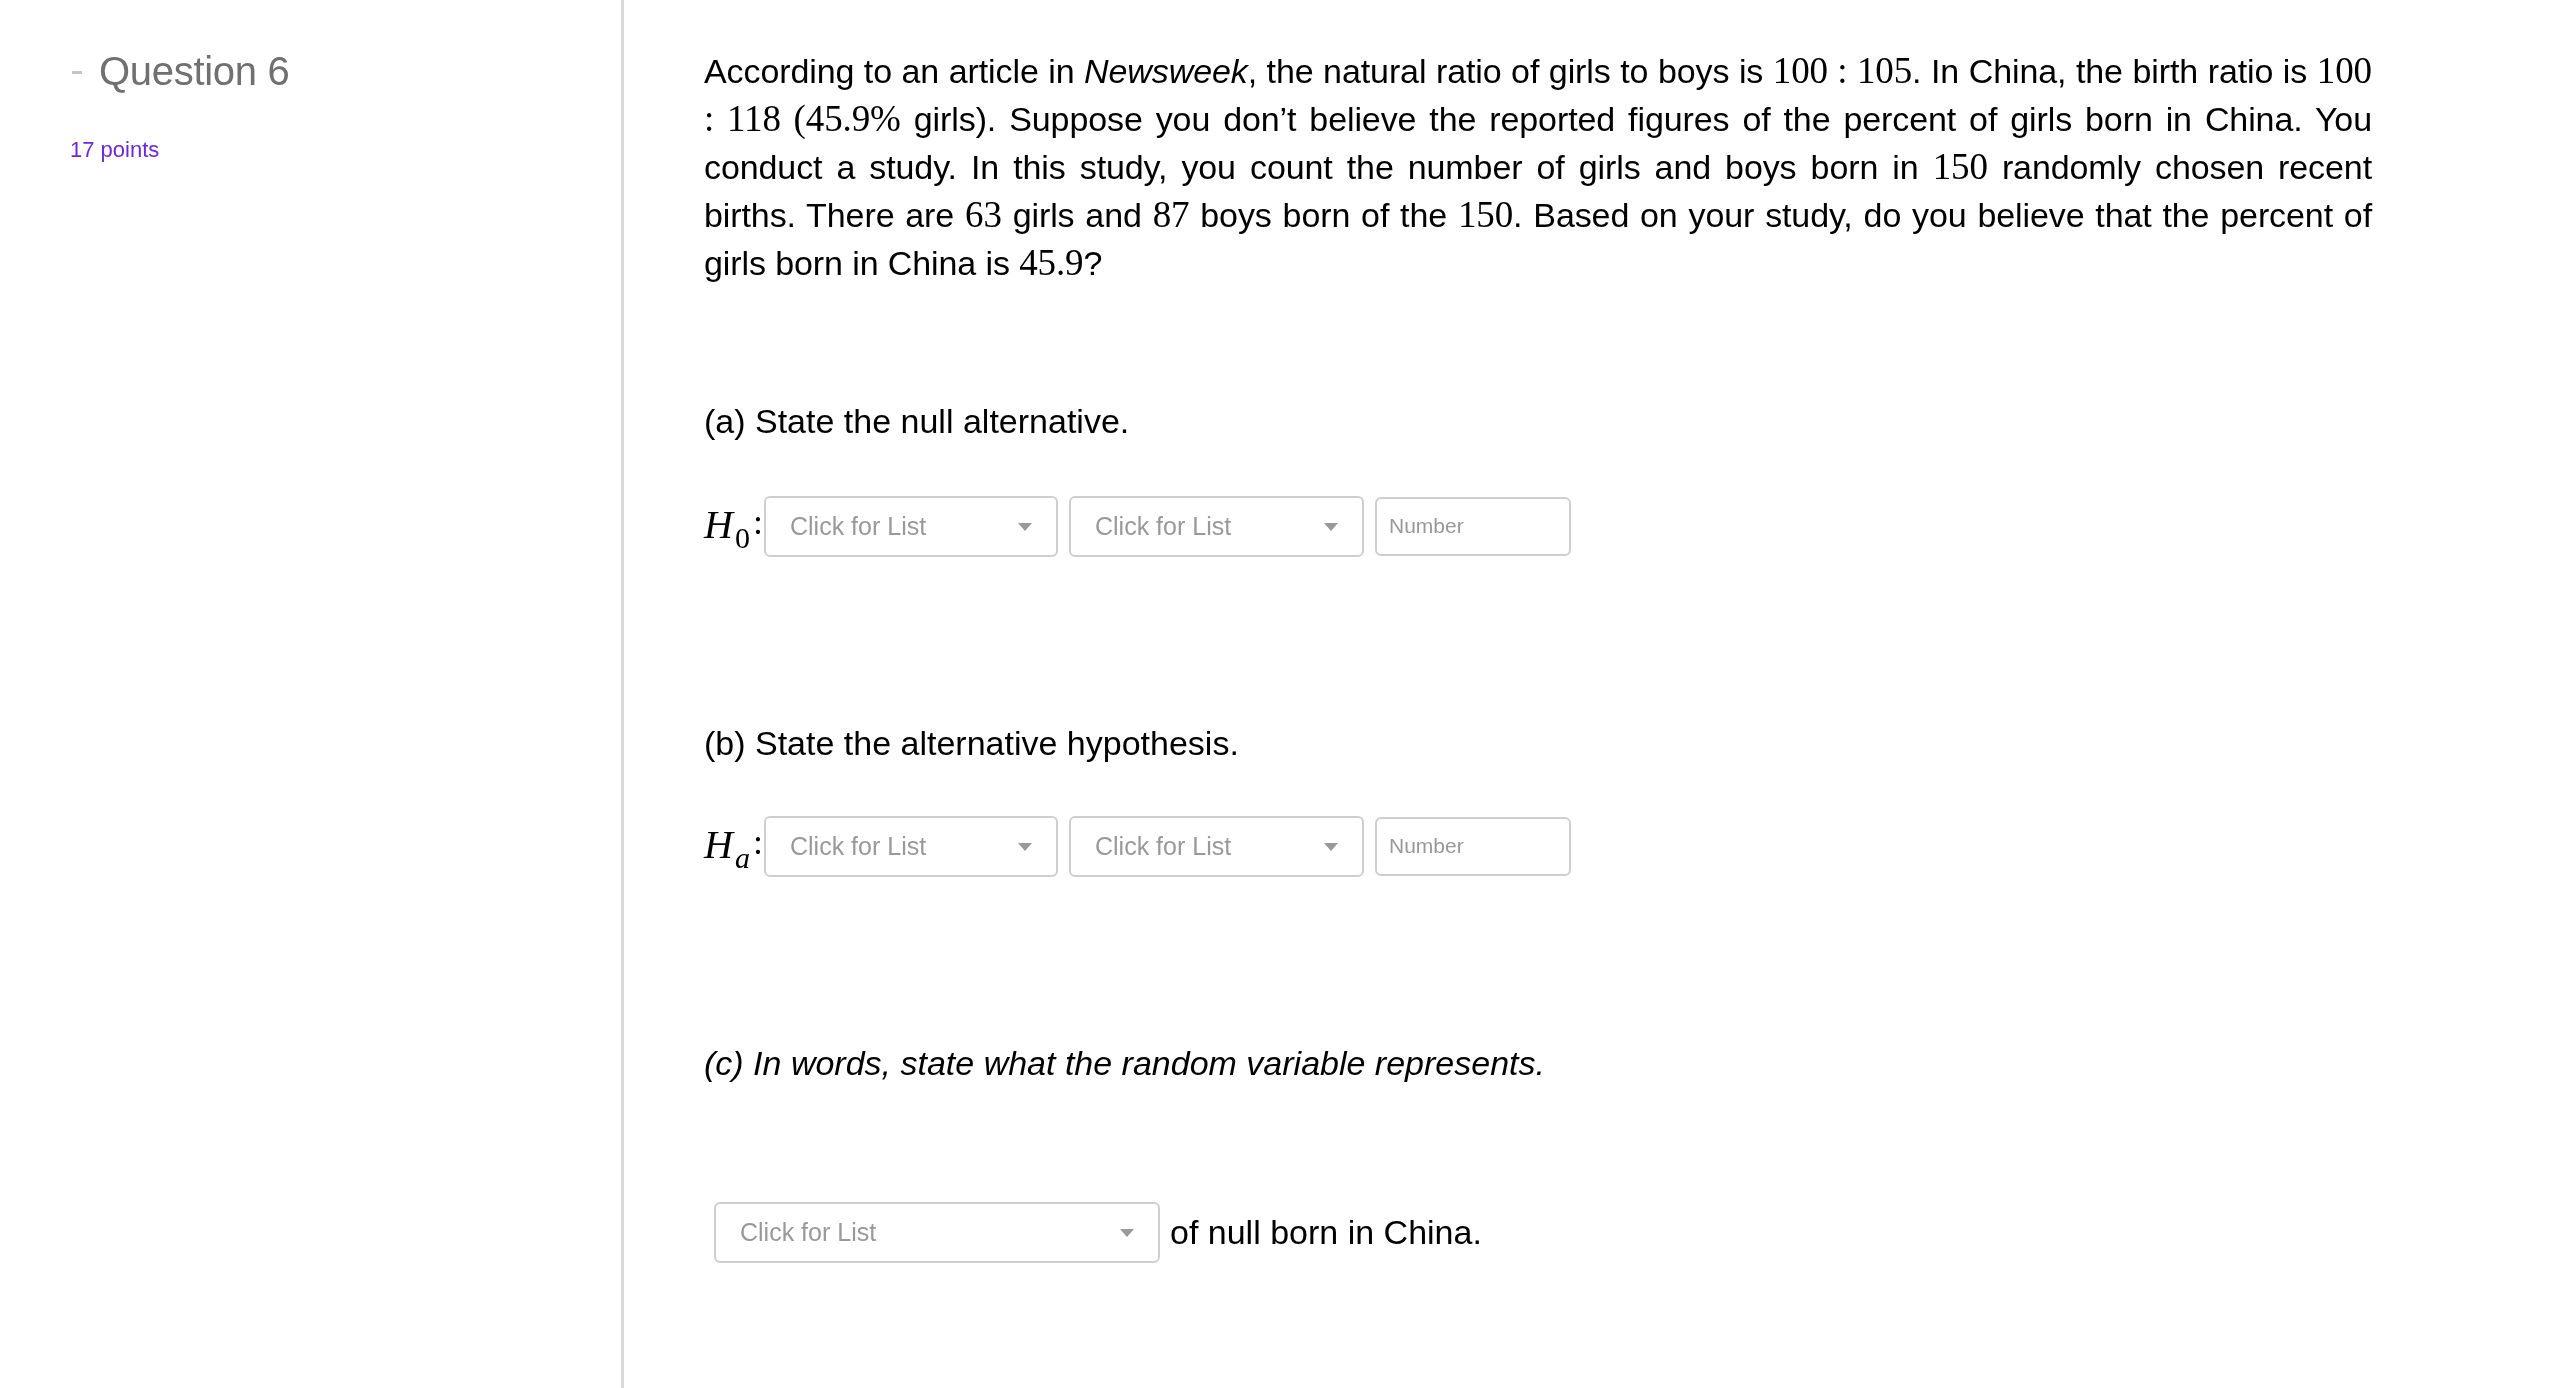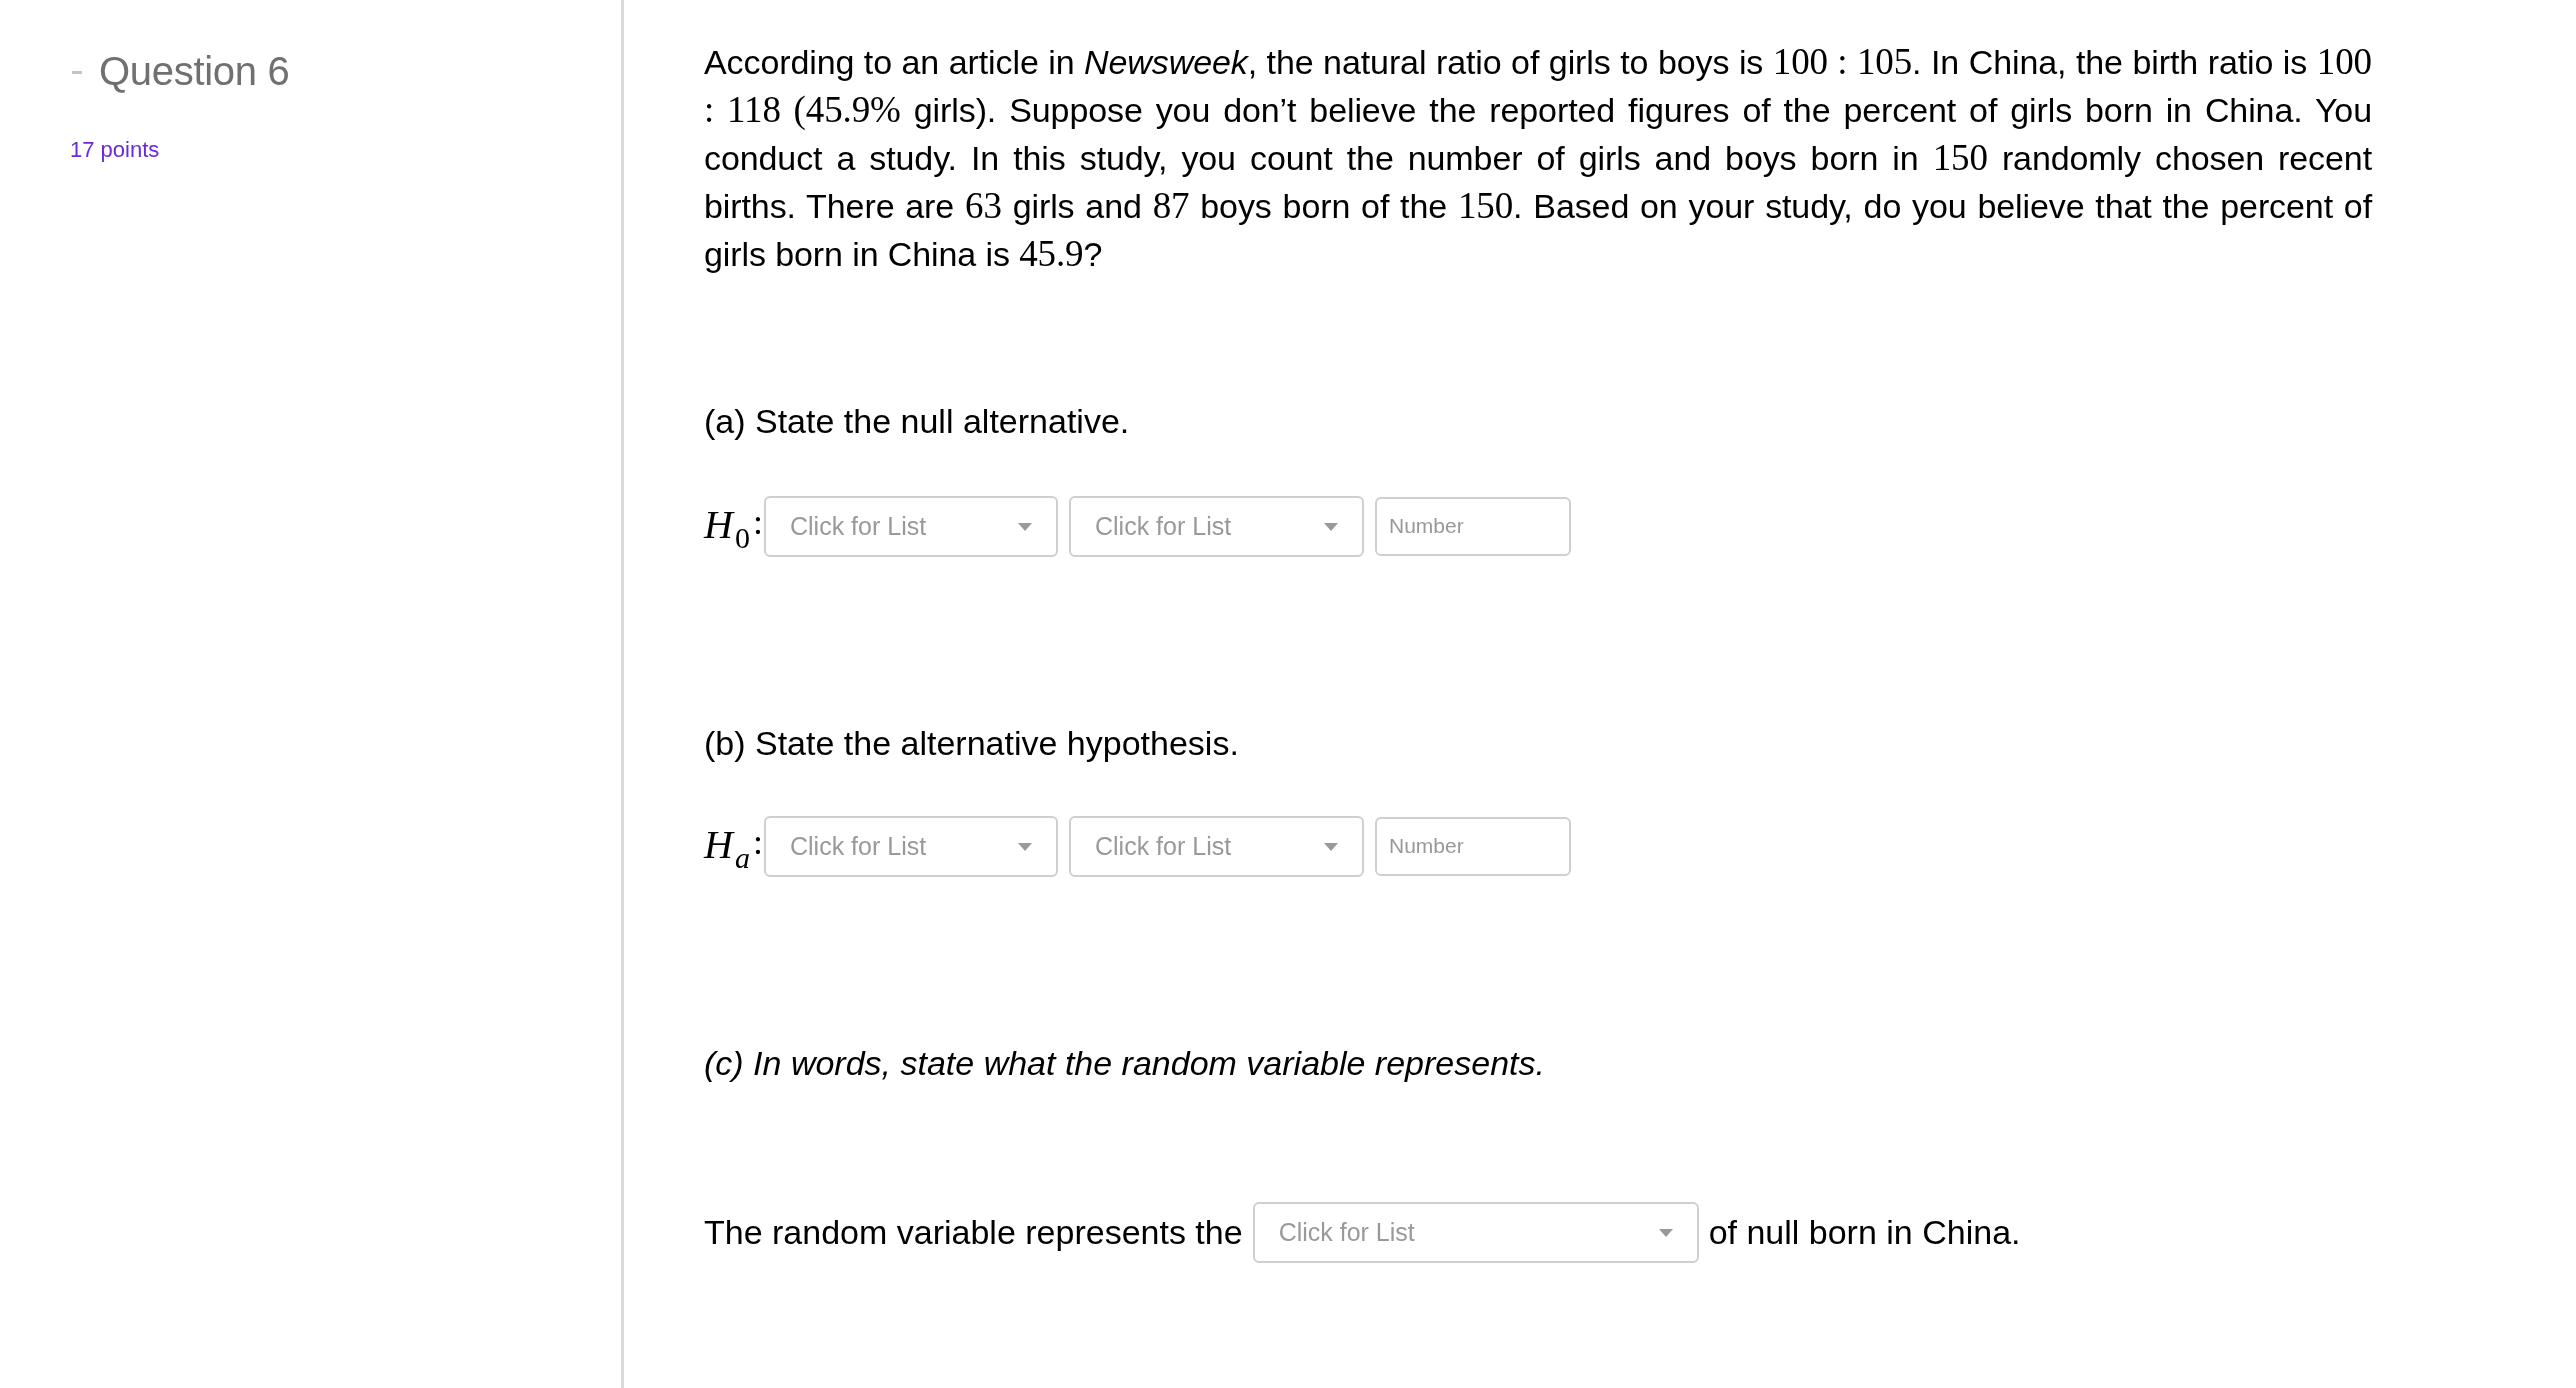--- a/index.html
+++ b/index.html
@@ -63,21 +63,21 @@
     
     .main {
       position: absolute;
       left: 704px;
       top: 0;
       width: 1668px;
     }
     .problem {
       position: absolute;
       left: 0;
-      top: 38px;
+      top: 47px;
       width: 1668px;
       font-size: 34px;
       line-height: 48px;
       text-align: justify;
       text-align-last: left;
       letter-spacing: -0.1px;
     }
     .math {
       font-family: "Liberation Serif", serif;
       font-size: 37px;
@@ -229,21 +229,20 @@
     </div>
     <div class="dropdown" style="width:295px;">
       <span class="ph">Click for List</span>
       <span class="caret"></span>
     </div>
     <input class="num-input" type="text" placeholder="Number" style="">
   </div>
 
   <div class="part-label" style="top:1043px;font-style:italic;">(c) In words, state what the random variable represents.</div>
   <div class="rv-row">
-    <span>The random variable represents the</span>
     <div class="dropdown" style="width:446px;">
       <span class="ph">Click for List</span>
       <span class="caret"></span>
     </div>
     <span>of null born in China.</span>
   </div>
 
 </div>
 
 

